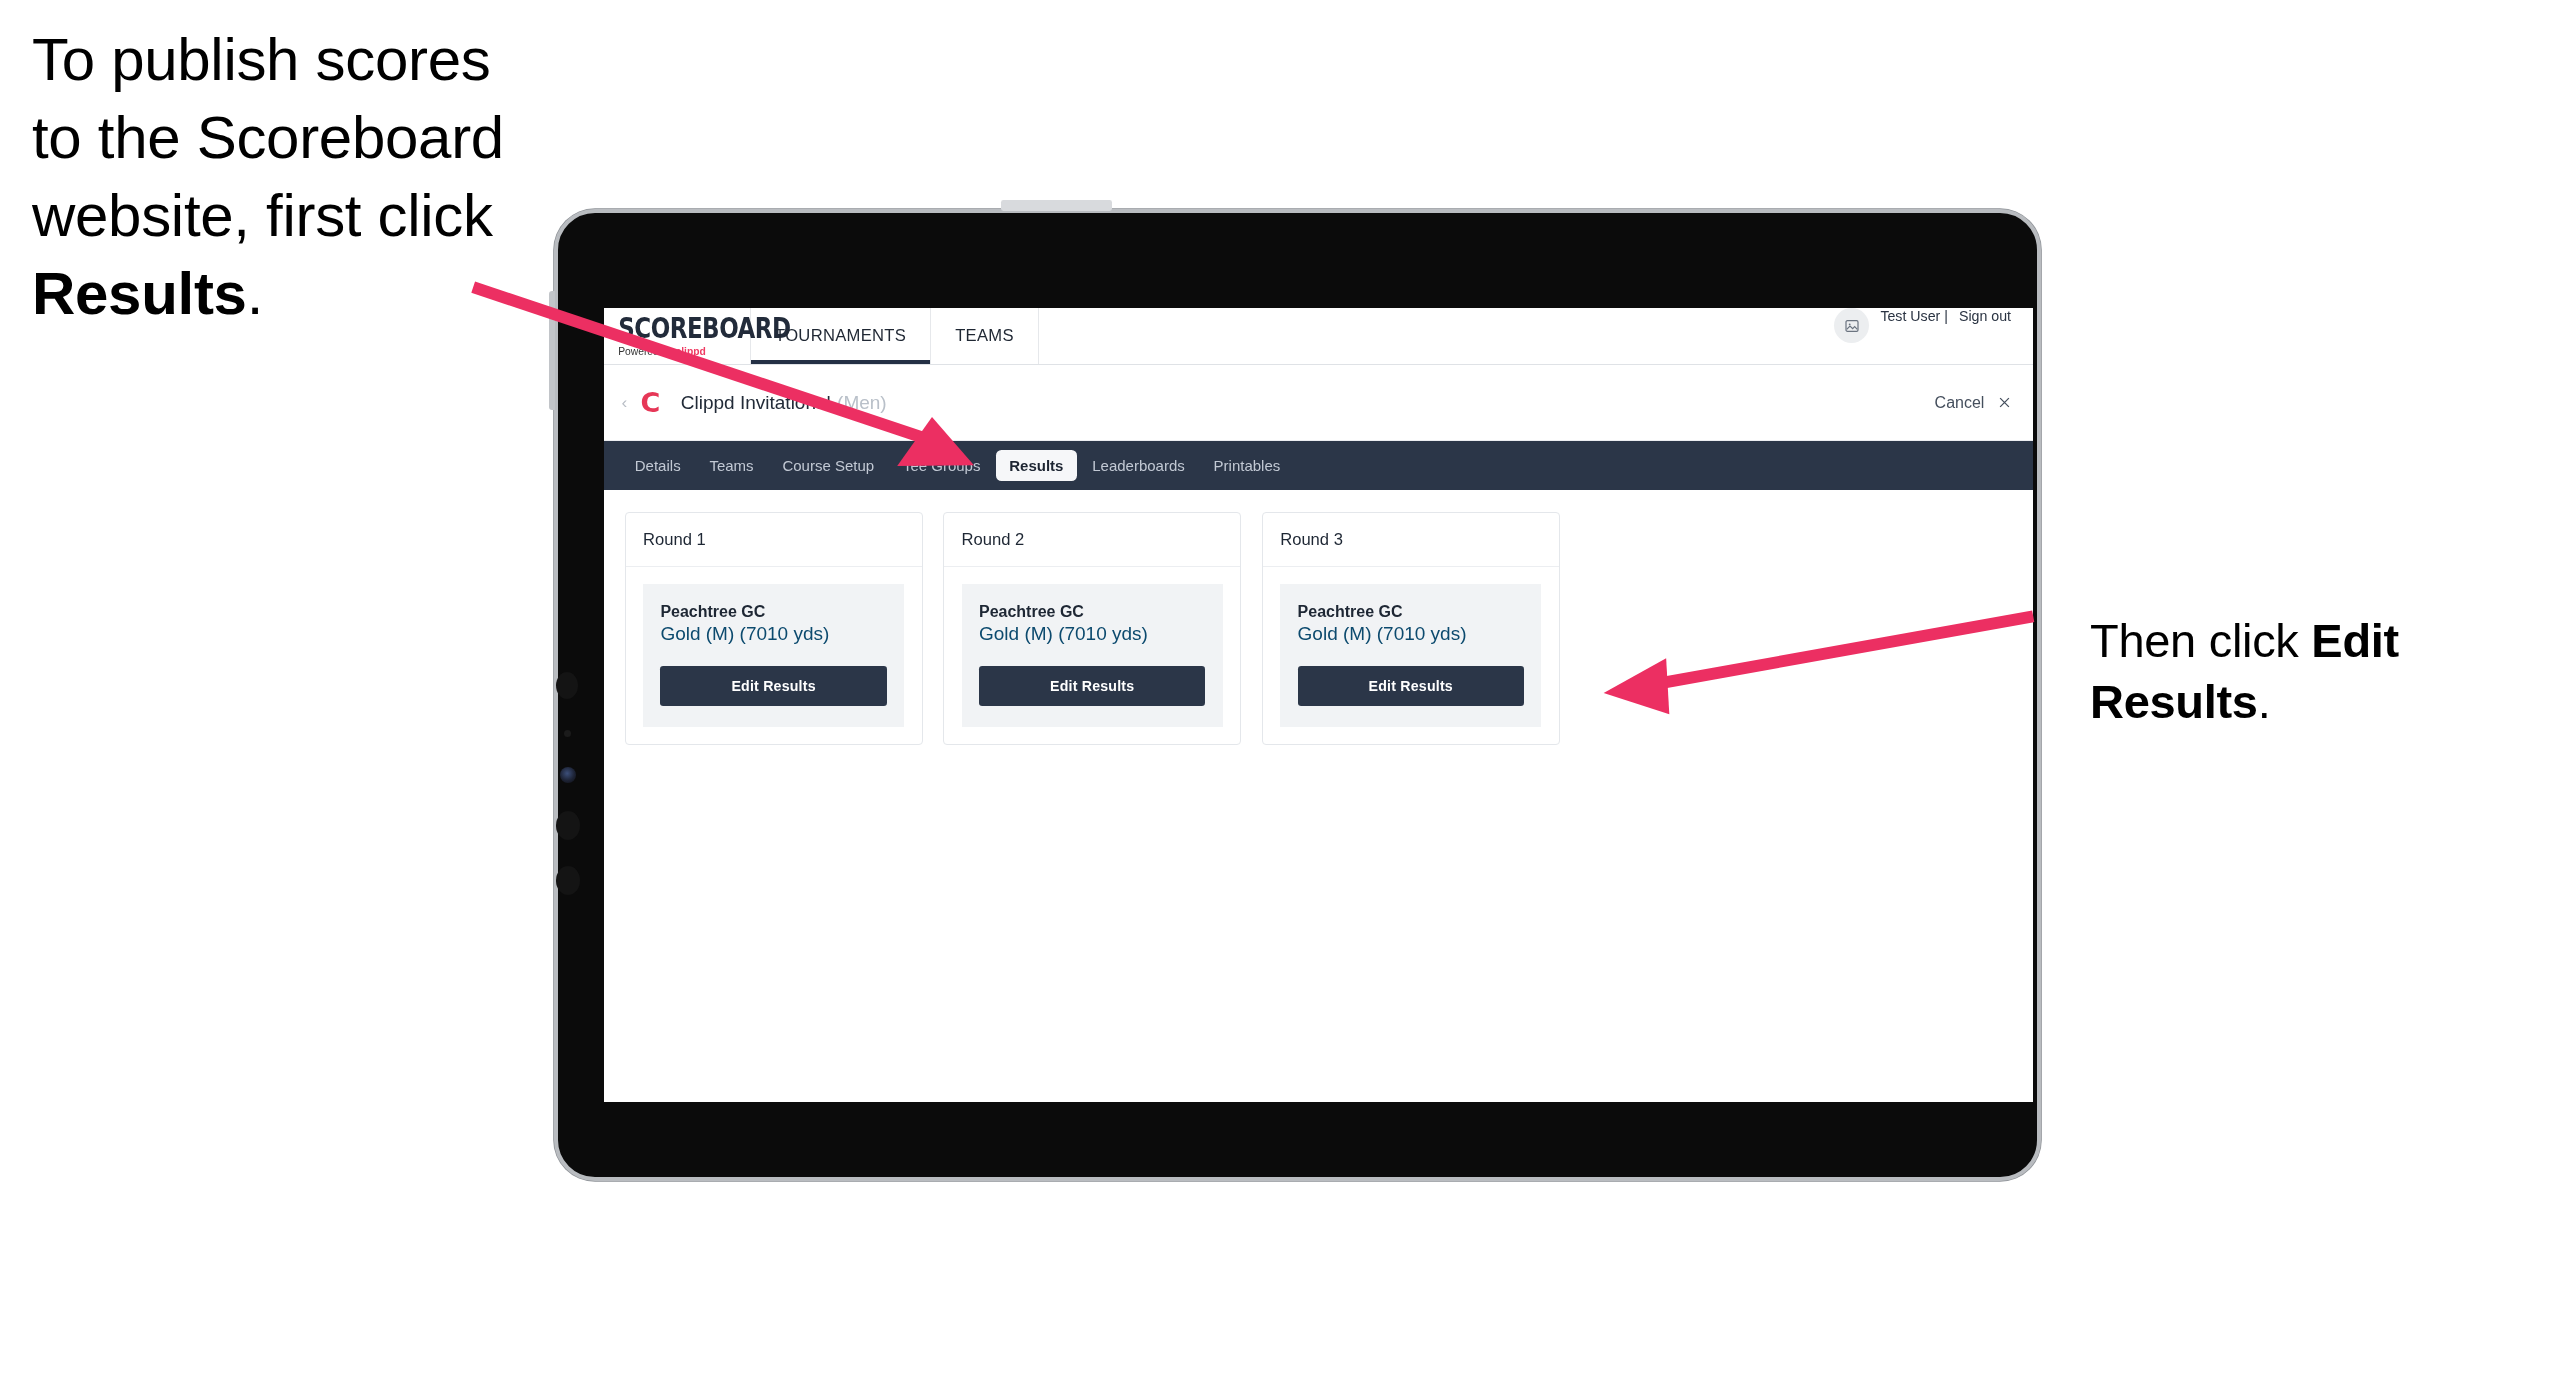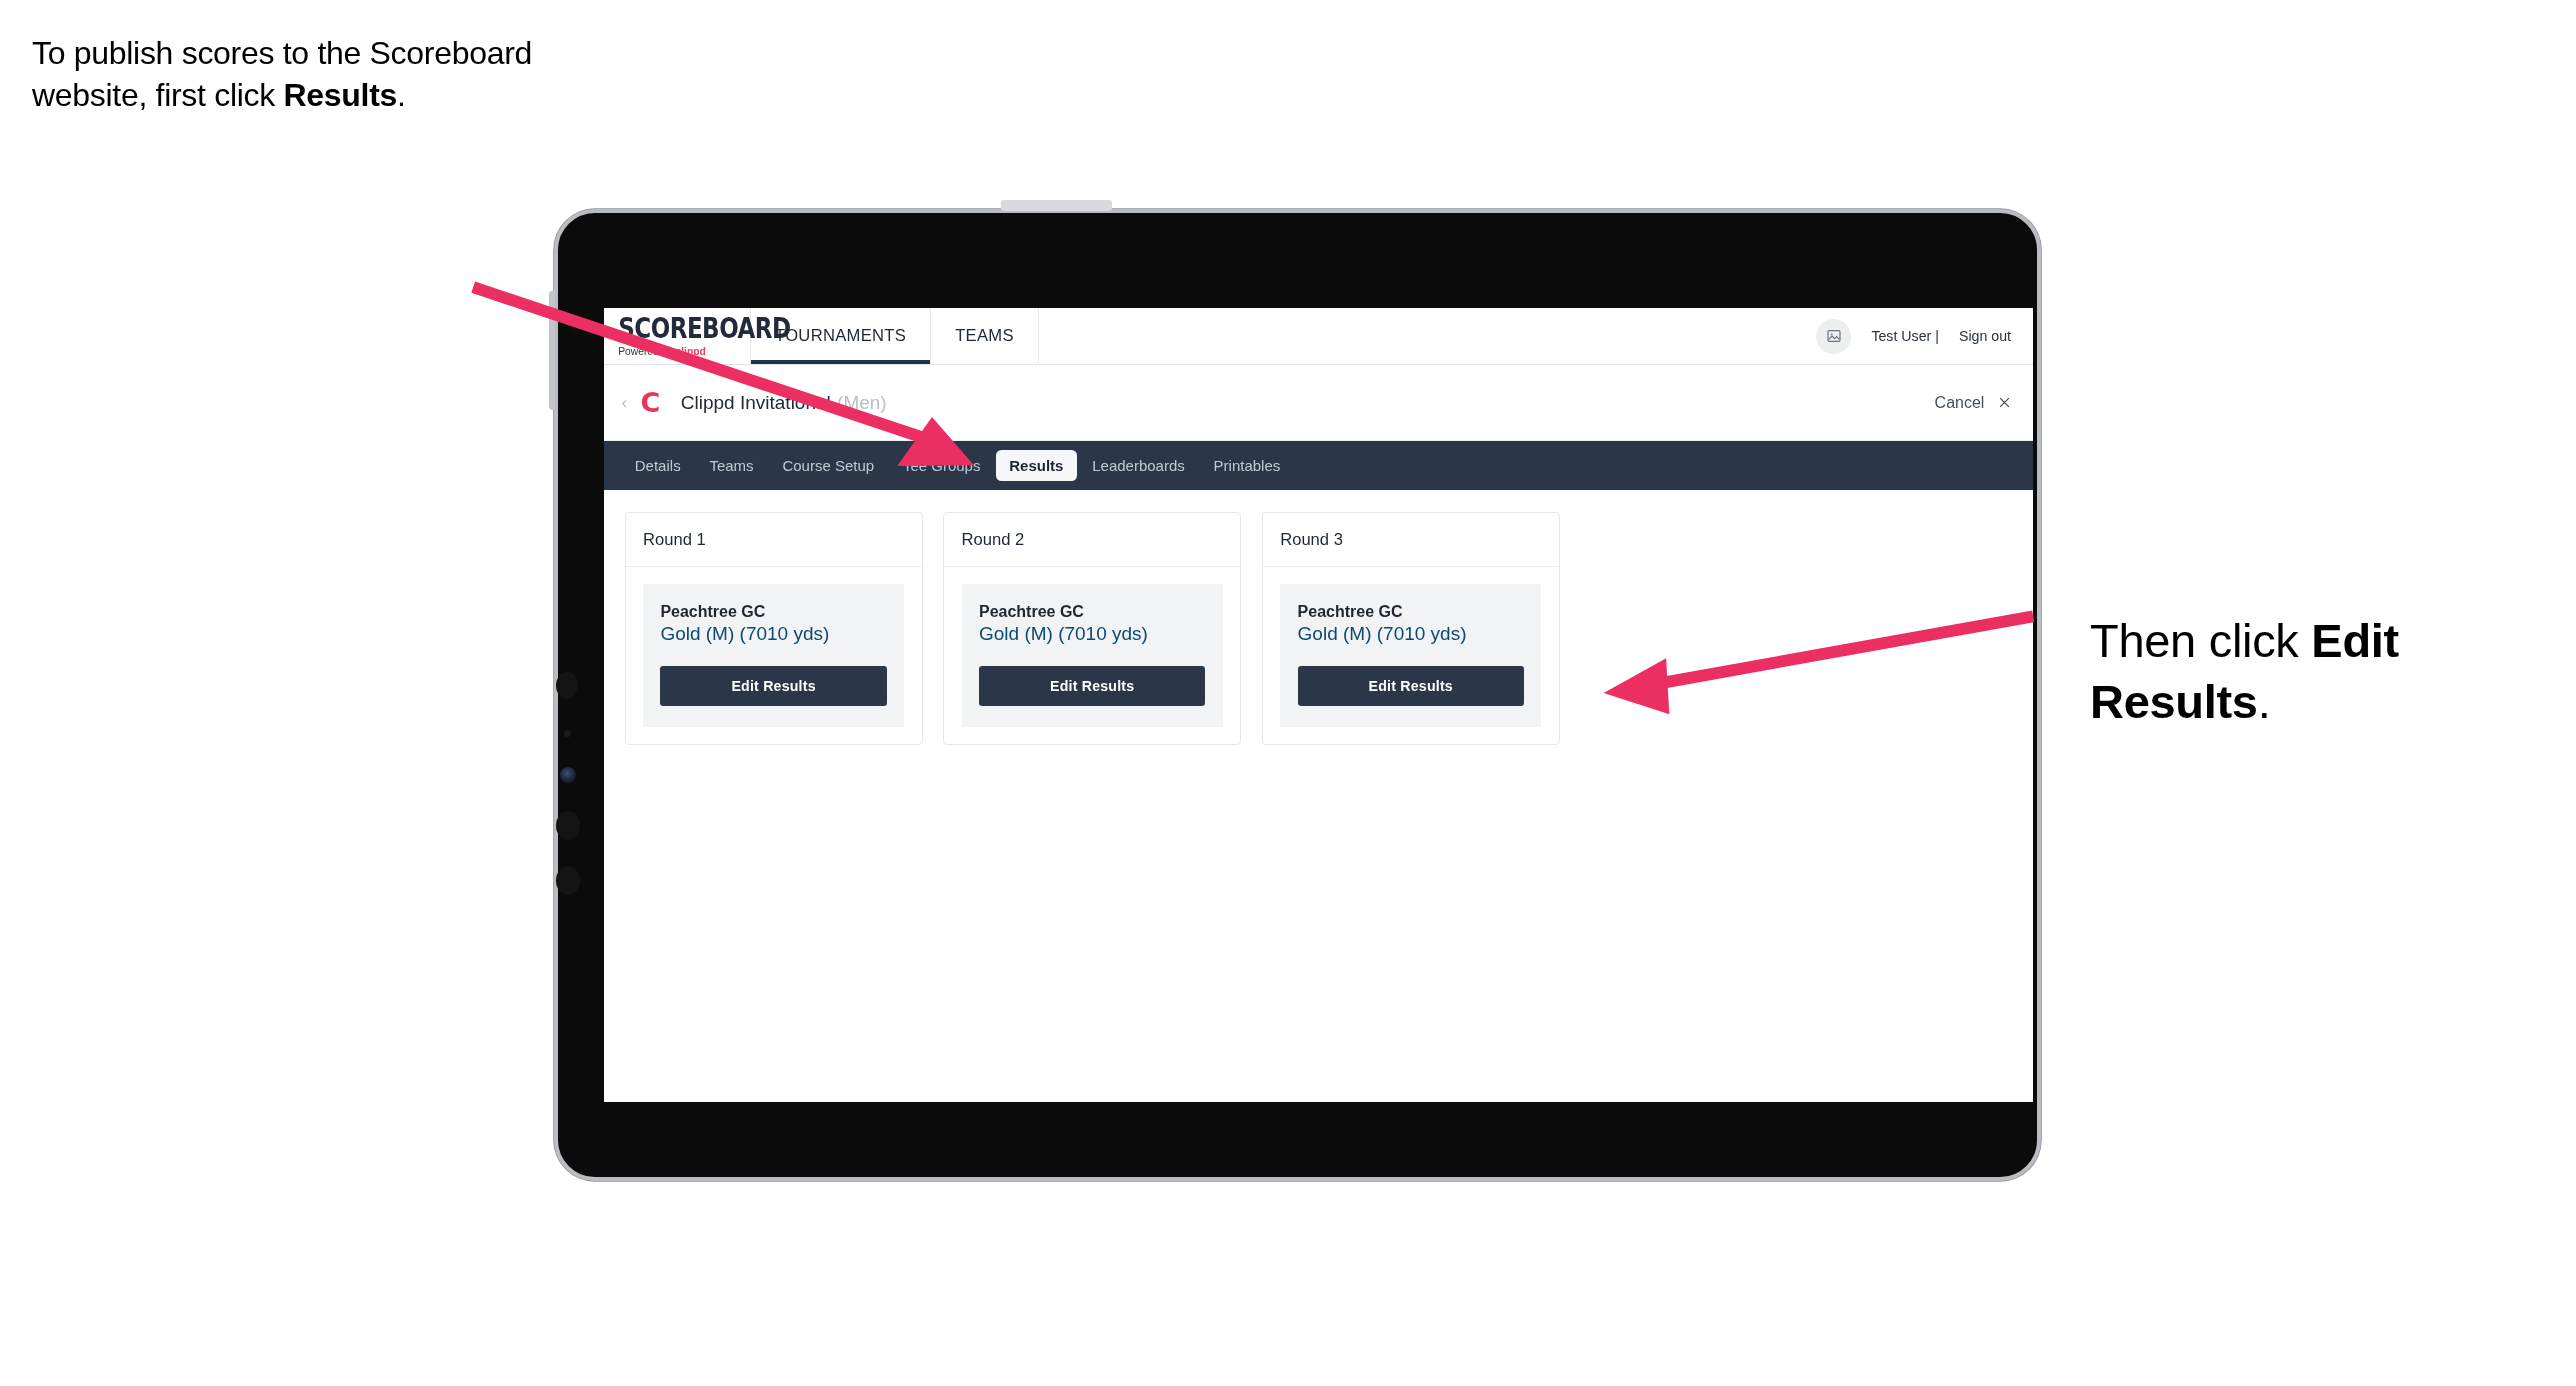--- a/index.html
+++ b/index.html
@@ -12,21 +12,21 @@
   #stage { position:relative; width:2576px; height:1386px; background:#fff; }
 
   
   .annot {
     position:absolute;
     color:#000;
     font-family:"Liberation Sans", sans-serif;
     line-height:1.30;
     letter-spacing:-0.3px;
   }
-  #annot-left  { left:32px;  top:33px;  width:506px; font-size:32px; }
+  #annot-left  { left:32px;  top:21px;  width:506px; font-size:60px; }
   #annot-right { left:2090px; top:610px; width:443px; font-size:47px; }
   .annot b { font-weight:bold; }
 
   .arrow-svg { position:absolute; left:0; top:0; width:2576px; height:1386px; pointer-events:none; }
 
   
   #tablet {
     position:absolute; left:554px; top:209px;
     width:1487px; height:972px;
     background:#0b0b0b;
@@ -75,21 +75,21 @@
 
   .topnav-item {
     display:flex; align-items:center; padding:0 24px;
     font-size:16.6px; color:#1f2733; letter-spacing:0.3px;
     border-right:0.8px solid #e6e8eb; position:relative; cursor:pointer;
   }
   .topnav-item.active::after{
     content:""; position:absolute; left:0; right:0; bottom:0; height:4px; background:#243045;
   }
   #topnav-spacer { flex:1; }
-  #userbox { display:flex; align-items:center; gap:20px; padding-right:22px; }
+  #userbox { display:flex; gap:11px; padding-right:22px; }
   #avatar {
     width:35px; height:35px; border-radius:50%; background:#eceef0;
     display:flex; align-items:center; justify-content:center;
   }
   #username, #signout { font-size:14.2px; color:#2a3342; white-space:nowrap; }
   #signout { cursor:pointer; }
 
   
   #titlerow {
     display:flex; align-items:center; height:76px;

